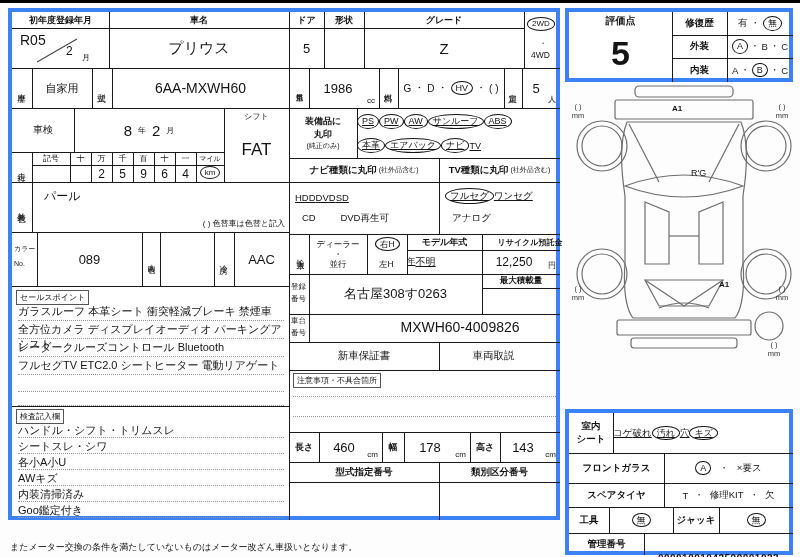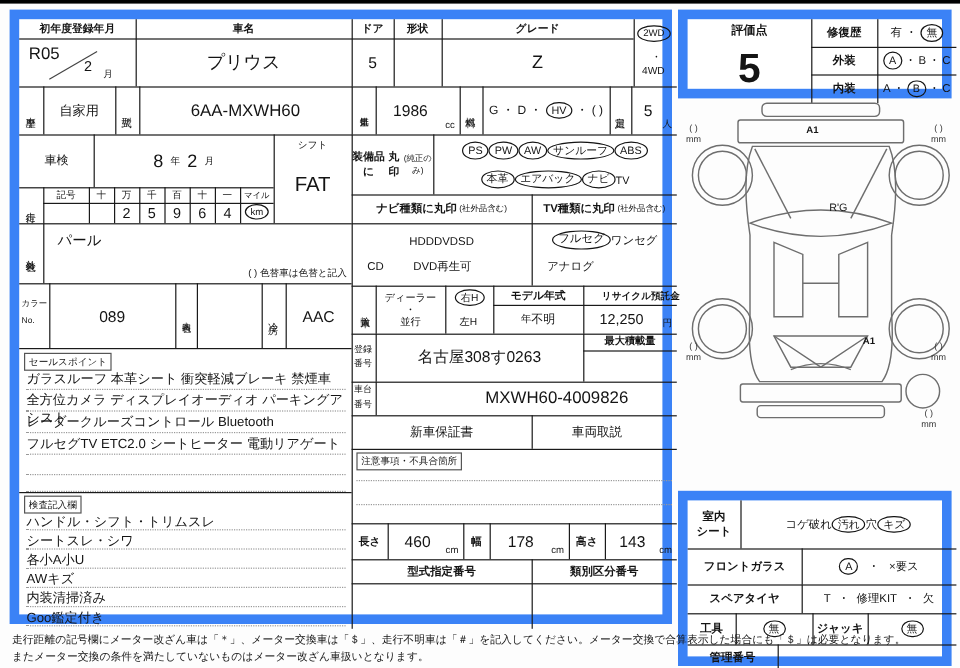--- a/index.html
+++ b/index.html
@@ -1,24 +1,24 @@
 <!DOCTYPE html>
 <html><head>
 <meta charset="utf-8">
 <style>
   html,body{margin:0;padding:0;background:#fff;}
   .sheet{position:relative;width:800px;height:557px;background:#fdfdfd;color:#141414;
          font-family:"Liberation Sans","DejaVu Sans",sans-serif;overflow:hidden;}
   .c{position:absolute;box-sizing:border-box;}
   .cen{display:flex;align-items:center;justify-content:center;text-align:center;}
-  .row{display:flex;align-items:center;justify-content:center;}
+  .row{display:flex;align-items:center;justify-content:flex-start;text-decoration:underline;}
   .lab{font-weight:bold;}
   .hl{position:absolute;background:#1a1a1a;height:1px;}
   .vl{position:absolute;background:#1a1a1a;width:1px;}
-  .box{position:absolute;box-sizing:border-box;border:8px solid #3b82f6;background:#fff;}
+  .box{position:absolute;box-sizing:border-box;border:4px solid #3b82f6;background:#fff;}
   .crc{display:inline-block;border:1.5px solid #141414;border-radius:50%;text-align:center;
        padding:1px 4px;line-height:1.2;}
   .vtext{writing-mode:vertical-rl;text-orientation:upright;letter-spacing:1px;}
   .tab{position:absolute;border:1px solid #555;font-size:8px;padding:1px 3px;background:#fff;z-index:2;}
   .dotl{position:absolute;border-bottom:1px dotted #999;}
   .slash{position:absolute;background:#444;height:1px;}
   .fs7{font-size:7px}.fs75{font-size:7.5px}.fs8{font-size:8px}.fs85{font-size:8.5px}
   .fs9{font-size:9px}.fs95{font-size:9.5px}.fs10{font-size:10px}.fs105{font-size:10.5px}
   .fs11{font-size:11px}.fs12{font-size:12px}.fs13{font-size:13px}.fs14{font-size:14px}
   .fs15{font-size:15px}.fs17{font-size:17px}
@@ -175,21 +175,21 @@
     <span class="tab" style="left:4px;top:397px">検査記入欄</span>
     <div class="c fs11" style="left:6px;top:411px;width:266px;height:15px;border-bottom:1px dotted #999">ハンドル・シフト・トリムスレ</div>
     <div class="c fs11" style="left:6px;top:427px;width:266px;height:15px;border-bottom:1px dotted #999">シートスレ・シワ</div>
     <div class="c fs11" style="left:6px;top:443px;width:266px;height:15px;border-bottom:1px dotted #999">各小A小U</div>
     <div class="c fs11" style="left:6px;top:459px;width:266px;height:15px;border-bottom:1px dotted #999">AWキズ</div>
     <div class="c fs11" style="left:6px;top:475px;width:266px;height:15px;border-bottom:1px dotted #999">内装清掃済み</div>
     <div class="c fs11" style="left:6px;top:491px;width:266px;height:15px;border-bottom:1px dotted #999">Goo鑑定付き</div>
 
     <i class="vl" style="left:277px;top:96px;height:412px"></i>
 
-    <div class="c cen" style="left:277px;top:96px;width:68px;height:50px;">
+    <div class="c cen" style="left:277px;top:96px;width:68px;height:50px;flex-direction:column">
       <span class="lab fs9">装備品に</span>
       <span class="lab fs9">丸印</span>
       <span class="fs7">(純正のみ)</span>
     </div>
     <i class="vl" style="left:345px;top:96px;height:50px"></i>
     <div class="c row fs9" style="left:345px;top:98px;width:203px;height:23px">
       <span class="crc">PS</span>
       <span class="crc">PW</span>
       <span class="crc">AW</span>
       <span class="crc">サンルーフ</span>
@@ -441,15 +441,14 @@
     <i class="vl" style="left:150px;top:94px;height:26px"></i>
     <div class="c cen" style="left:150px;top:94px;width:74px;height:26px">
       <span class="crc fs9">無</span>
     </div>
     <i class="hl" style="left:0;top:120px;width:224px"></i>
     <div class="c cen lab fs95" style="left:0;top:120px;width:75px;height:22px">管理番号</div>
     <i class="vl" style="left:75px;top:120px;height:22px"></i>
     <div class="c cen lab" style="left:75px;top:134px;width:149px;height:22px;font-size:10px;letter-spacing:0.5px">00001001042509001023</div>
   </div>
 
-  <div class="c fs9" style="left:10px;top:527px;width:786px">走行距離の記号欄にメーター改ざん車は「＊」、メーター交換車は「＄」、走行不明車は「＃」を記入してください。メーター交換で合算表示した場合にも「＄」は必要となります。</div>
   <div class="c fs9" style="left:10px;top:541px;width:786px">またメーター交換の条件を満たしていないものはメーター改ざん車扱いとなります。</div>
 </div>
 
 </body></html>

